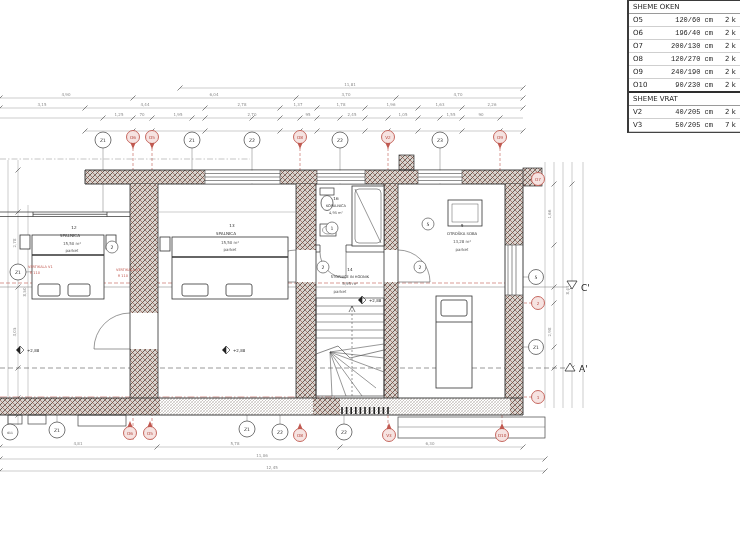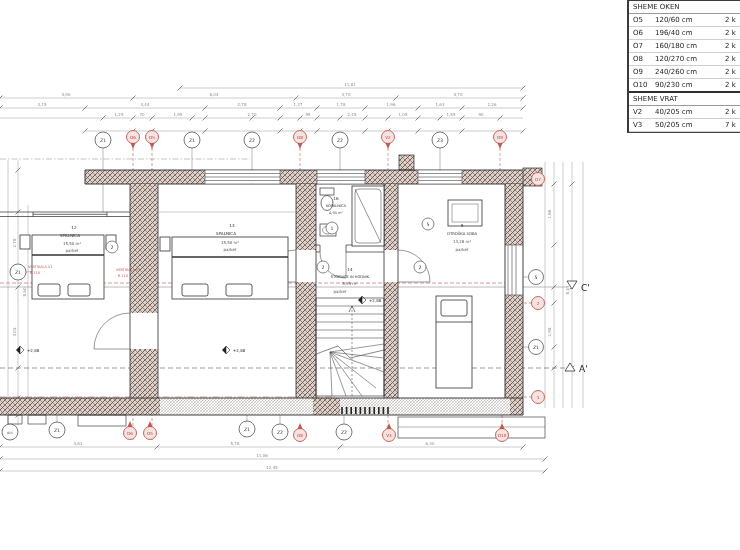--- a/index.html
+++ b/index.html
@@ -17,21 +17,21 @@
   .rbub{font-size:4.2px;fill:#b5453c;text-anchor:middle;}
   .sec{font-size:9px;fill:#1e1e1e;}
   .lvl{font-size:4px;fill:#333;}
   
   .legend{position:absolute;left:627px;top:0;width:113px;background:#fff;
           border-left:2px solid #3a3a3a;border-top:1px solid #3a3a3a;border-bottom:1px solid #444;
           font-size:7px;color:#1d1d1d;}
   .lhead{height:12px;line-height:12px;padding-left:4px;border-bottom:1px solid #9a9a9a;}
   .lrow{display:flex;height:12px;line-height:12px;border-bottom:1px solid #cfcfcf;}
   .c1{width:22px;padding-left:4px;}
-  .c2{width:58px;text-align:left;}
+  .c2{width:58px;text-align:right;font-family:Liberation Mono, monospace;}
   .c3{padding-left:12px;white-space:nowrap;}
   .thick{border-bottom:2px solid #2e2e2e;}
 </style>
 </head>
 <body>
 
 <div id="canvas">
 
 <svg width="740" height="550" viewBox="0 0 740 550">
   <defs>
@@ -507,31 +507,31 @@
     <span class="c2">120/60 cm</span>
     <span class="c3">2 k</span>
   </div>
   <div class="lrow">
     <span class="c1">O6</span>
     <span class="c2">196/40 cm</span>
     <span class="c3">2 k</span>
   </div>
   <div class="lrow">
     <span class="c1">O7</span>
-    <span class="c2">160/180 cm</span>
+    <span class="c2">200/130 cm</span>
     <span class="c3">2 k</span>
   </div>
   <div class="lrow">
     <span class="c1">O8</span>
     <span class="c2">120/270 cm</span>
     <span class="c3">2 k</span>
   </div>
   <div class="lrow">
     <span class="c1">O9</span>
-    <span class="c2">240/260 cm</span>
+    <span class="c2">240/190 cm</span>
     <span class="c3">2 k</span>
   </div>
   <div class="lrow thick">
     <span class="c1">O10</span>
     <span class="c2">90/230 cm</span>
     <span class="c3">2 k</span>
   </div>
   <div class="lhead">SHEME VRAT</div>
   <div class="lrow">
     <span class="c1">V2</span>

